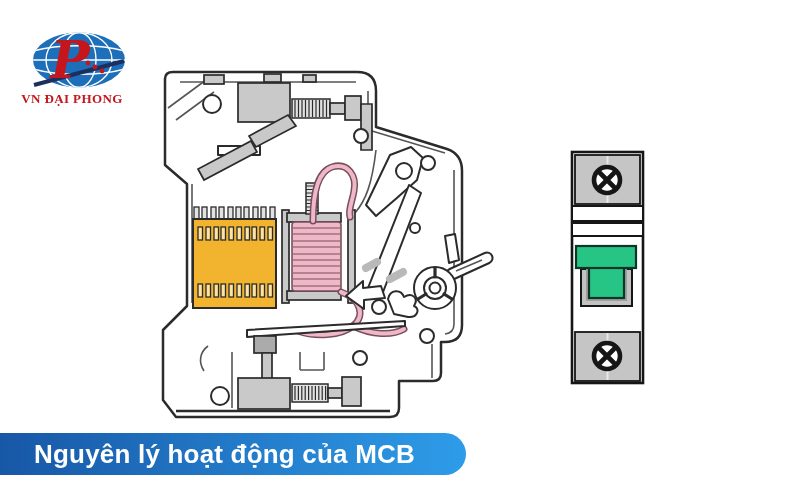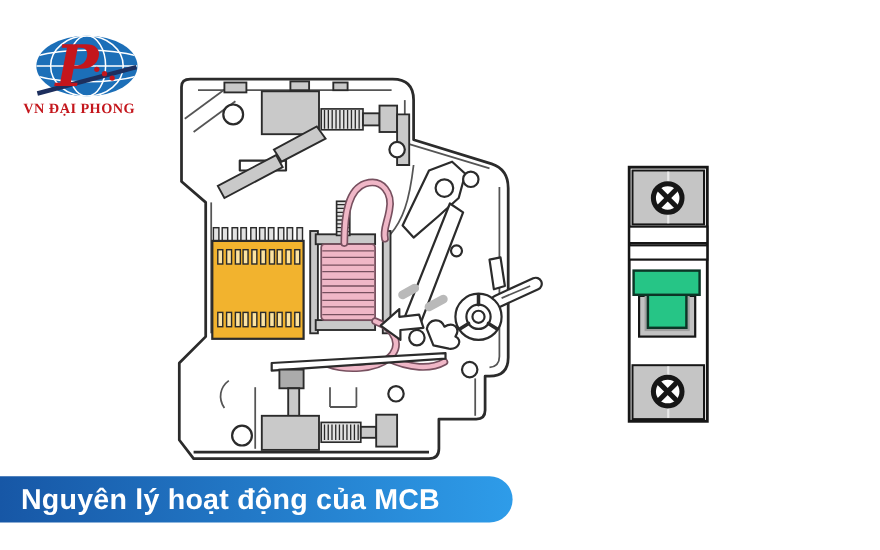--- a/index.html
+++ b/index.html
@@ -45,21 +45,21 @@
   .grid{stroke:#fff;stroke-width:1.4;fill:none;}
   .logo-p{font:italic 700 52px "DejaVu Serif",serif;fill:var(--logo-red,#c4161c);}
   .logo-dot{fill:var(--logo-red,#c4161c);}
   .swoosh{stroke:var(--logo-swoosh,#1d2f5e);stroke-width:4;}
   .logo-name{font:700 13px "Liberation Serif",serif;fill:var(--logo-red,#c4161c);letter-spacing:.4px;}
 
   
   .banner{position:absolute;left:0;top:433px;width:466px;height:42px;
           border-radius:0 21px 21px 0;
           background:linear-gradient(90deg,var(--banner-left,#1757a6),var(--banner-right,#2e9ce9));
-          display:flex;align-items:center;padding-left:19px;box-sizing:border-box;}
+          display:flex;align-items:center;padding-left:34px;box-sizing:border-box;}
   .banner span{font-weight:700;font-size:26px;line-height:1;color:var(--banner-text,#fff);letter-spacing:.2px;}
 </style>
 </head>
 <body>
 
 <div id="stage">
 
 <svg id="art" width="800" height="500" viewBox="0 0 800 500">
 
   <g>

